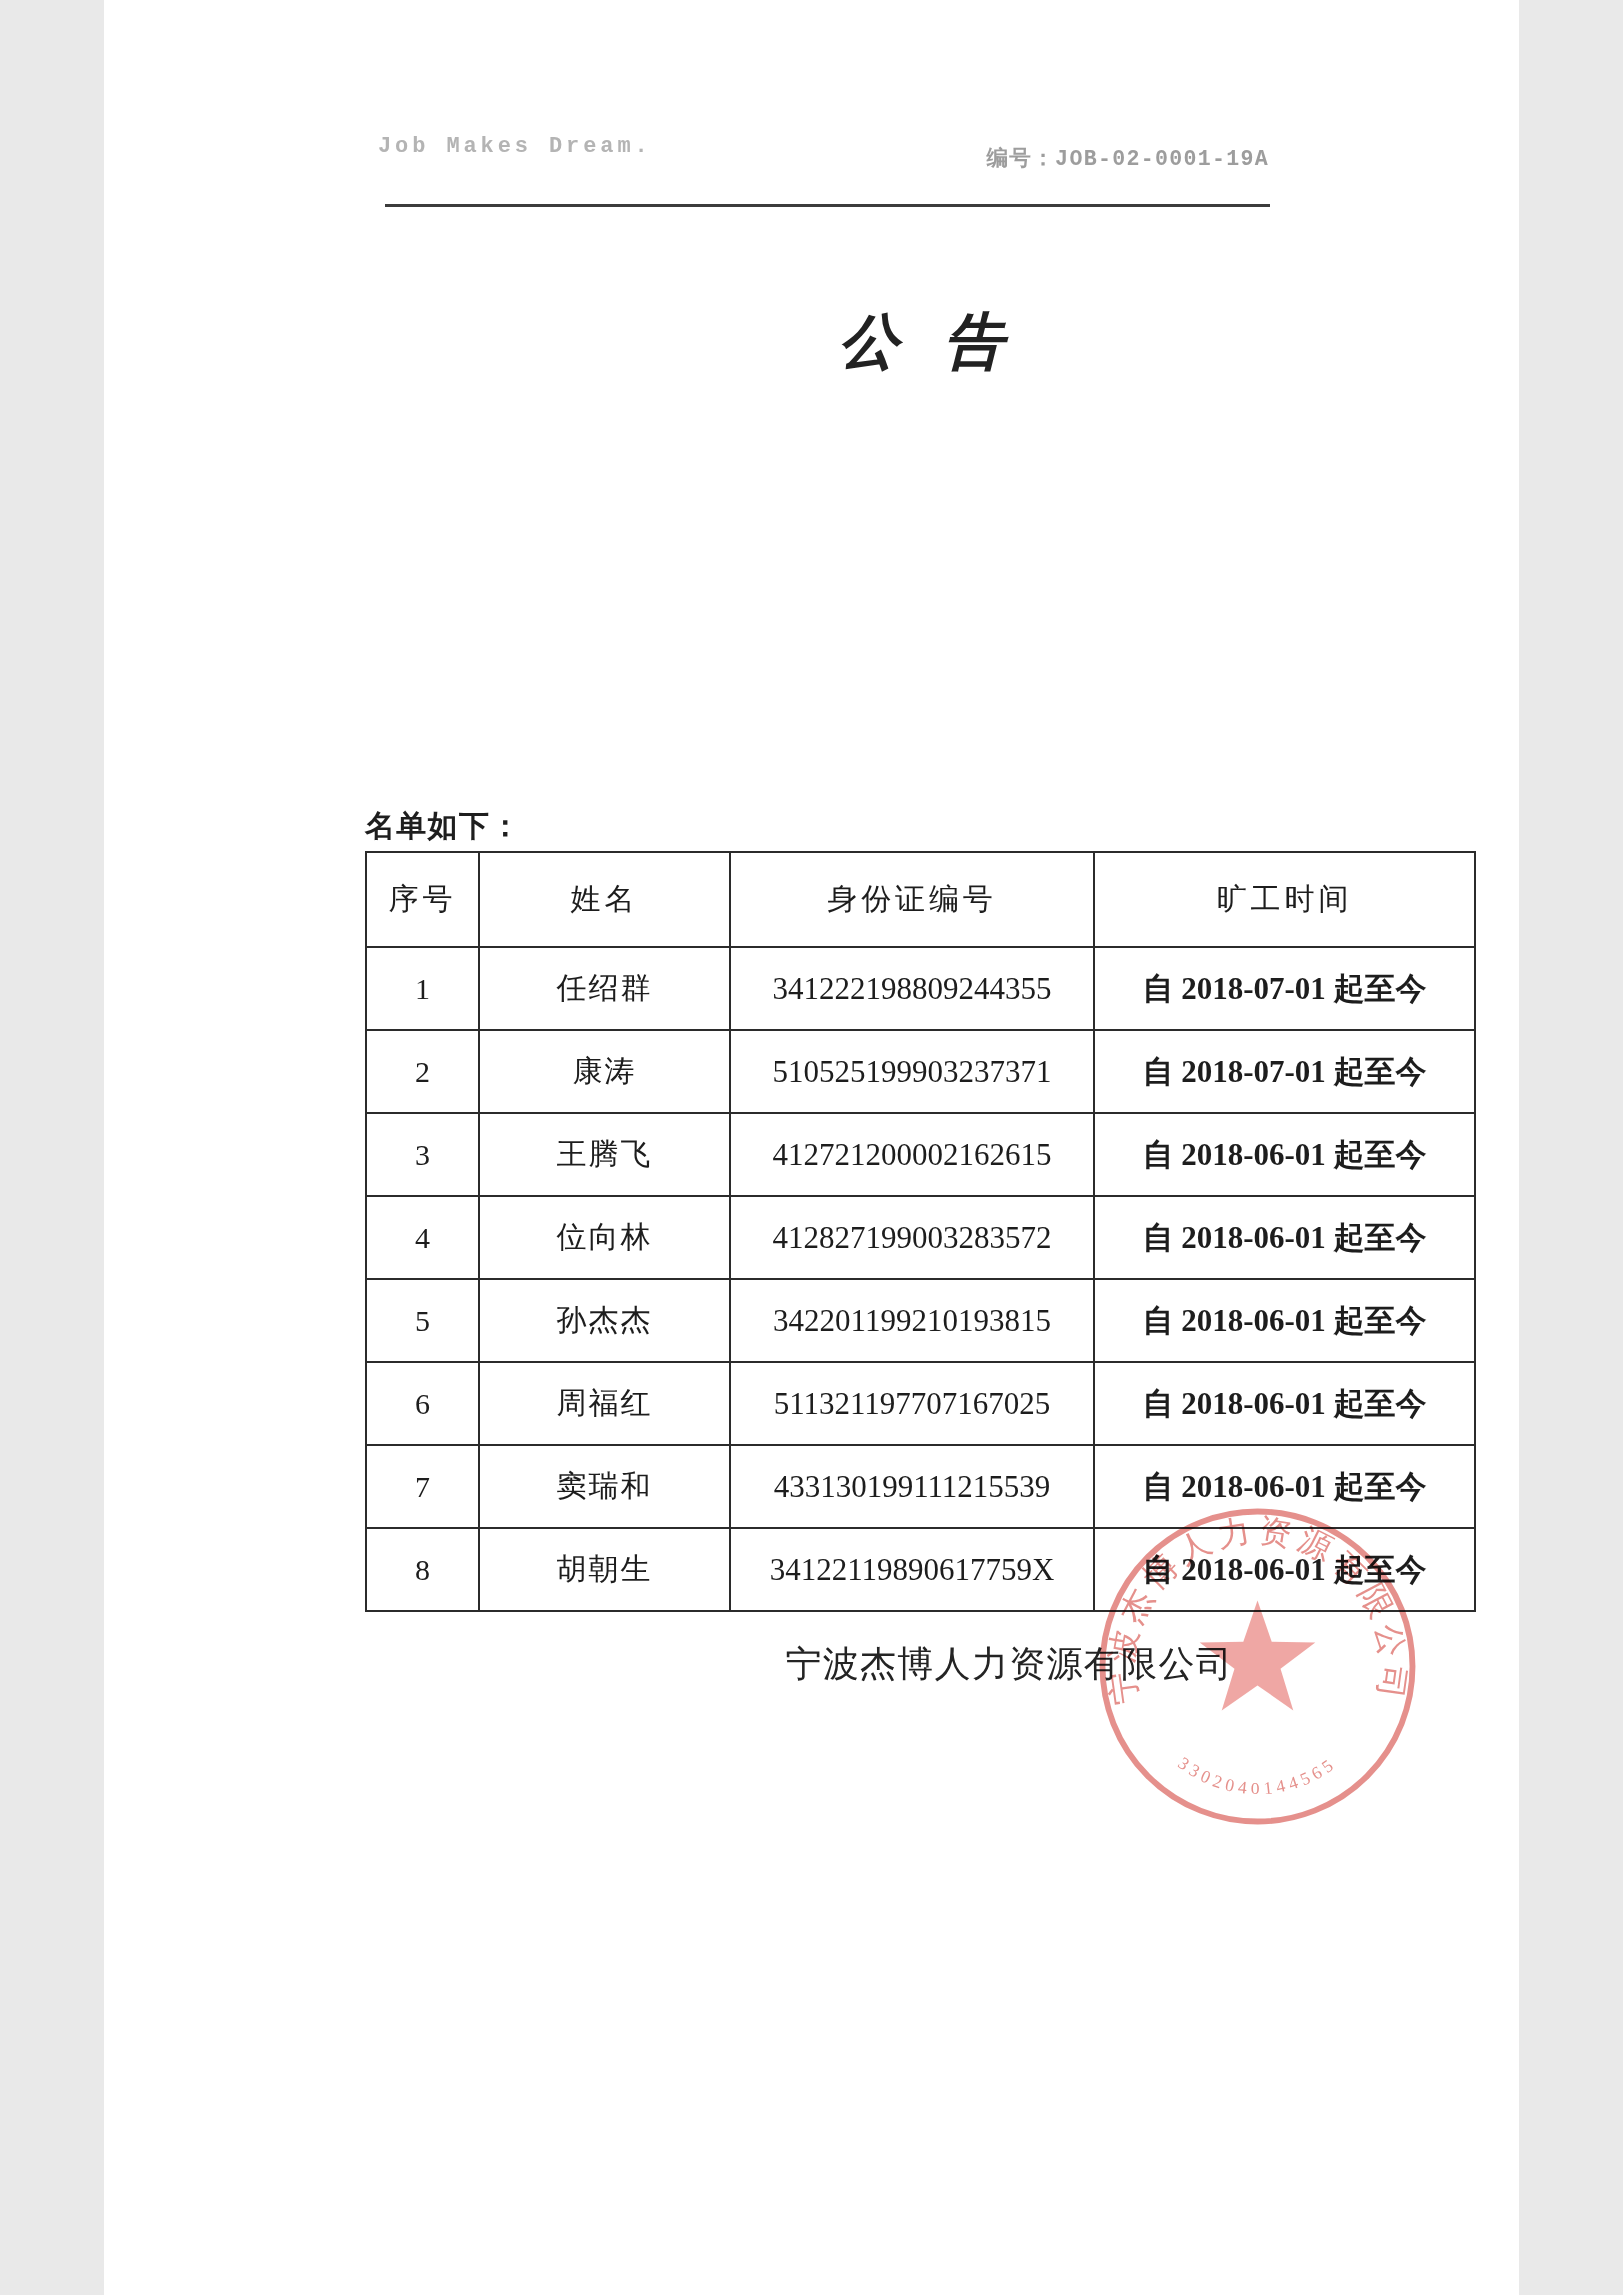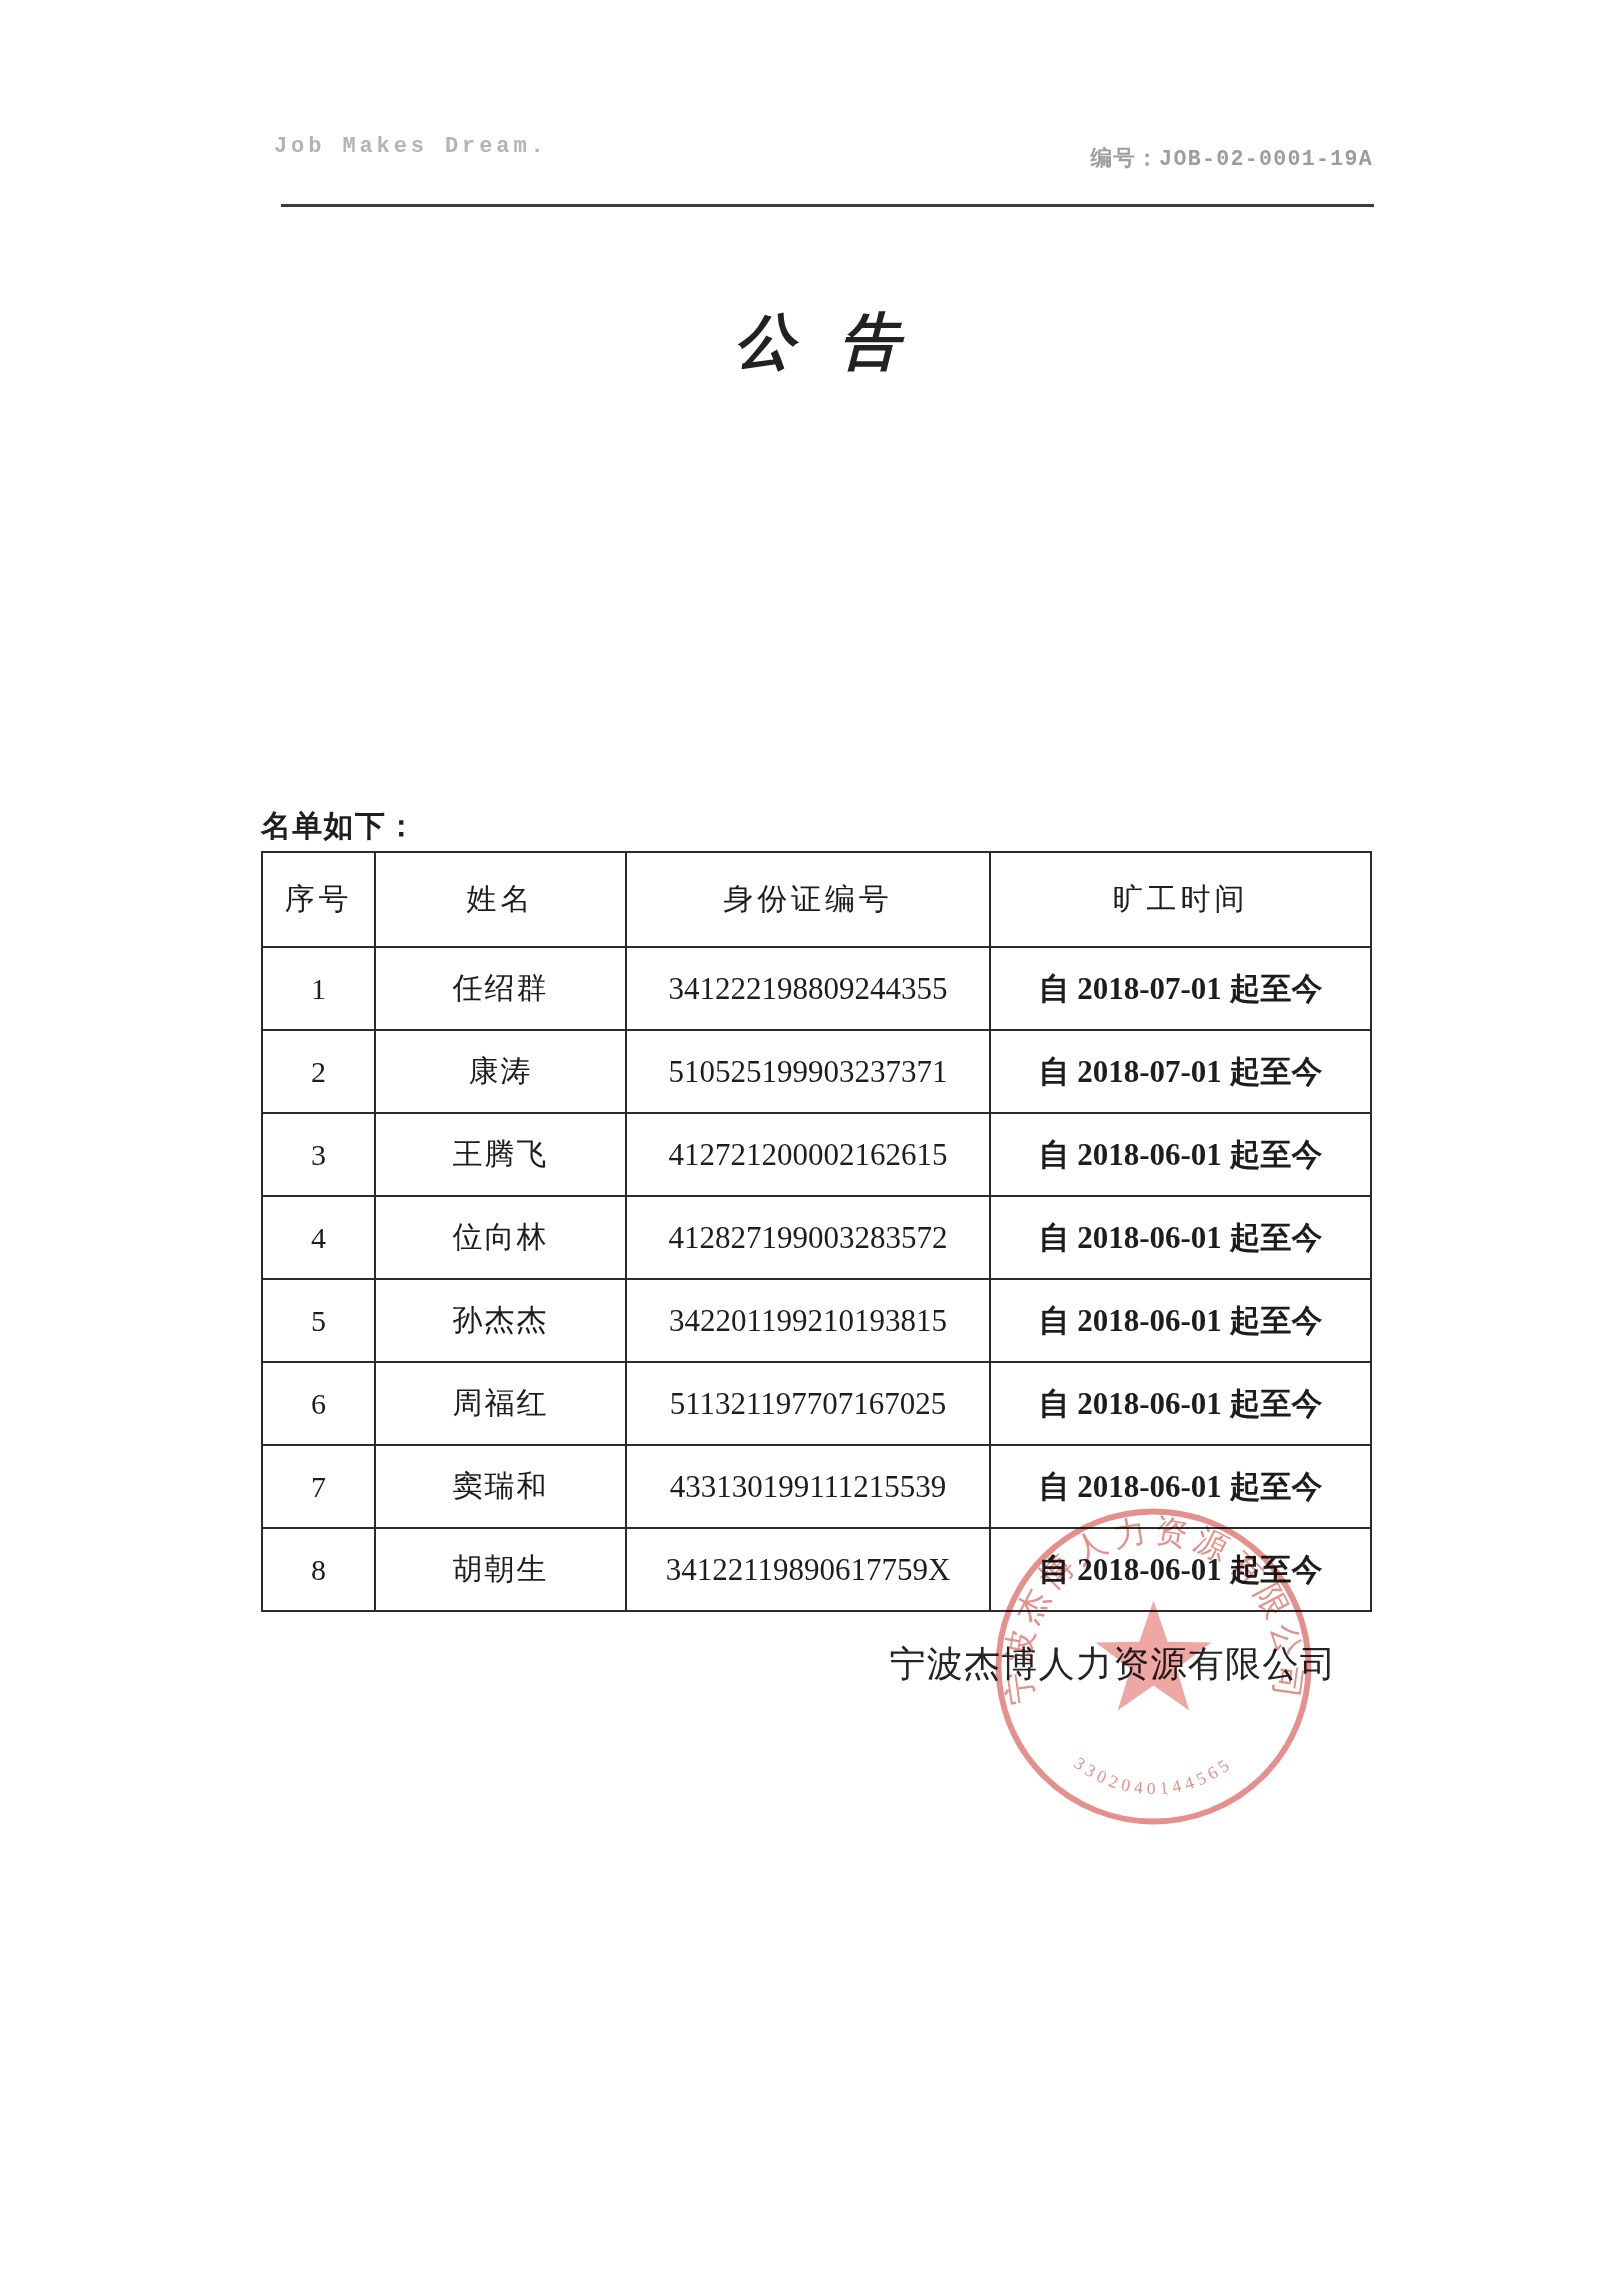--- a/index.html
+++ b/index.html
@@ -1,18 +1,18 @@
 <!DOCTYPE html>
 <html style="font-size:10.5px"><head>
 <meta charset="utf-8">
 <style>
   html,body{margin:0;padding:0;background:#e9e9e9;}
   .page{
     position:relative;
-    width:1623px;
+    width:1415px;
     height:2295px;
     margin:0 auto;
     background:#ffffff;
     overflow:hidden;
     font-family:"Liberation Serif","DejaVu Serif",serif;
     color:#1f1f1f;
   }
   
   .lh-left{
     position:absolute;left:274px;top:134px;

